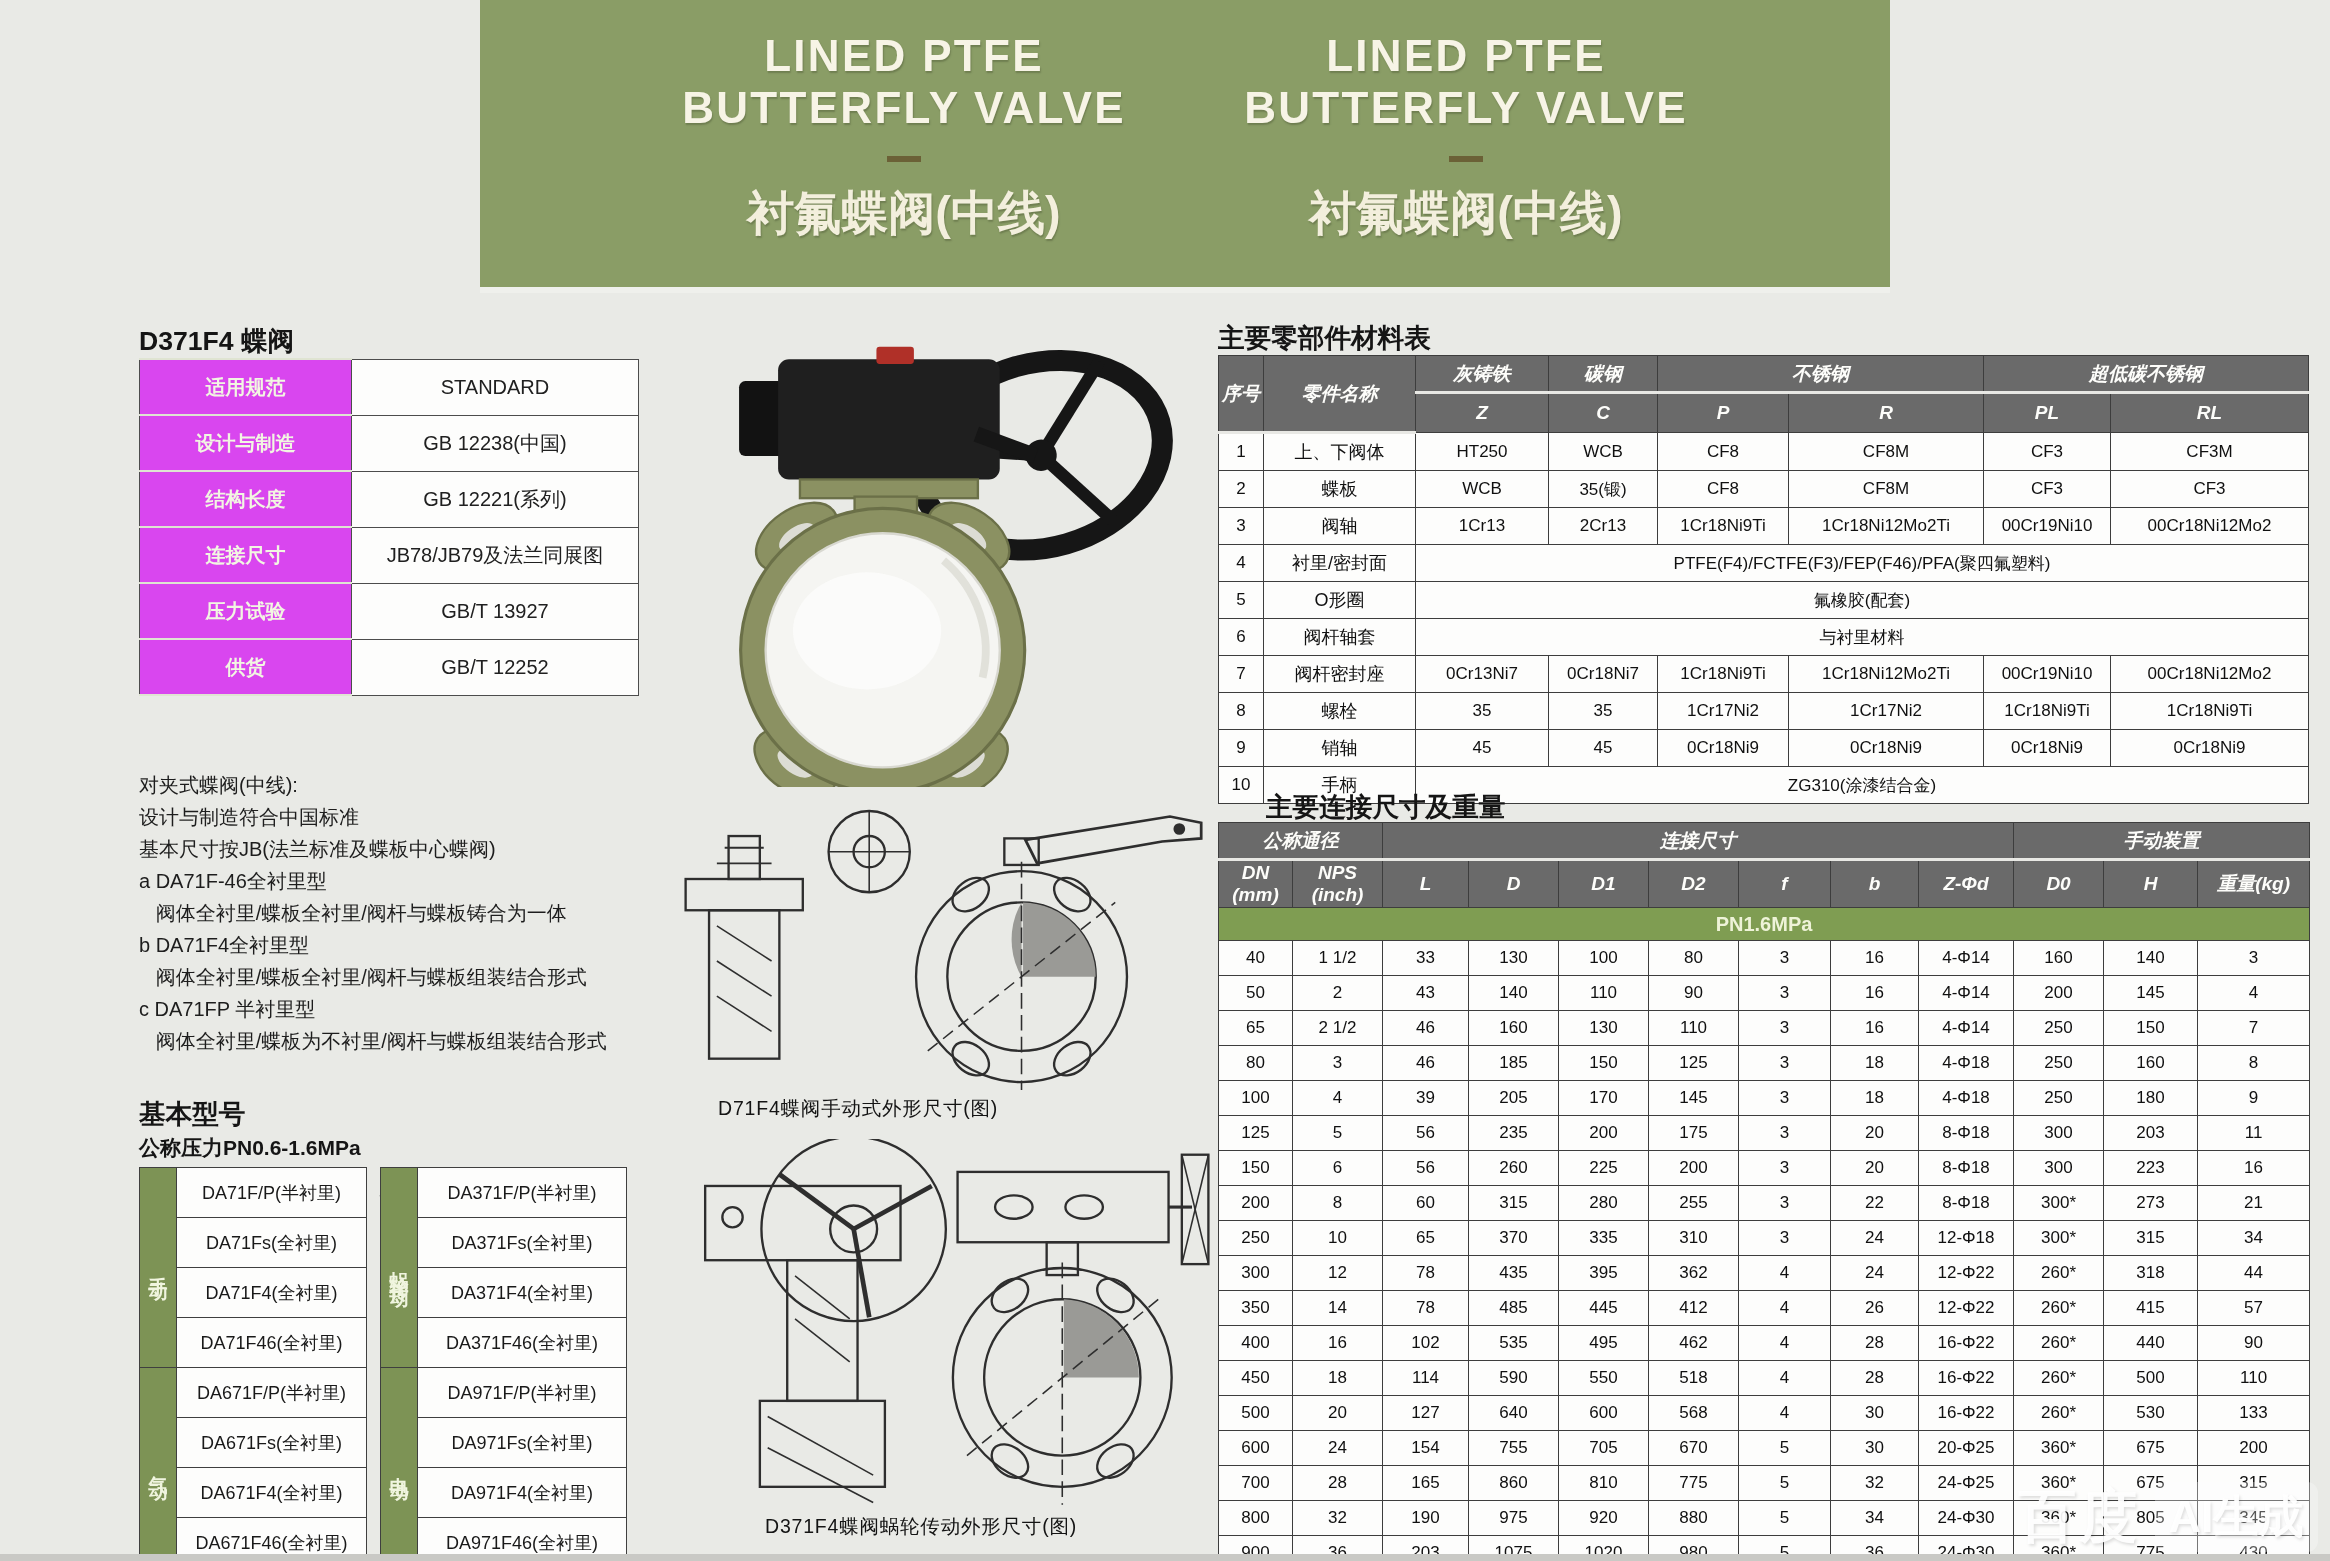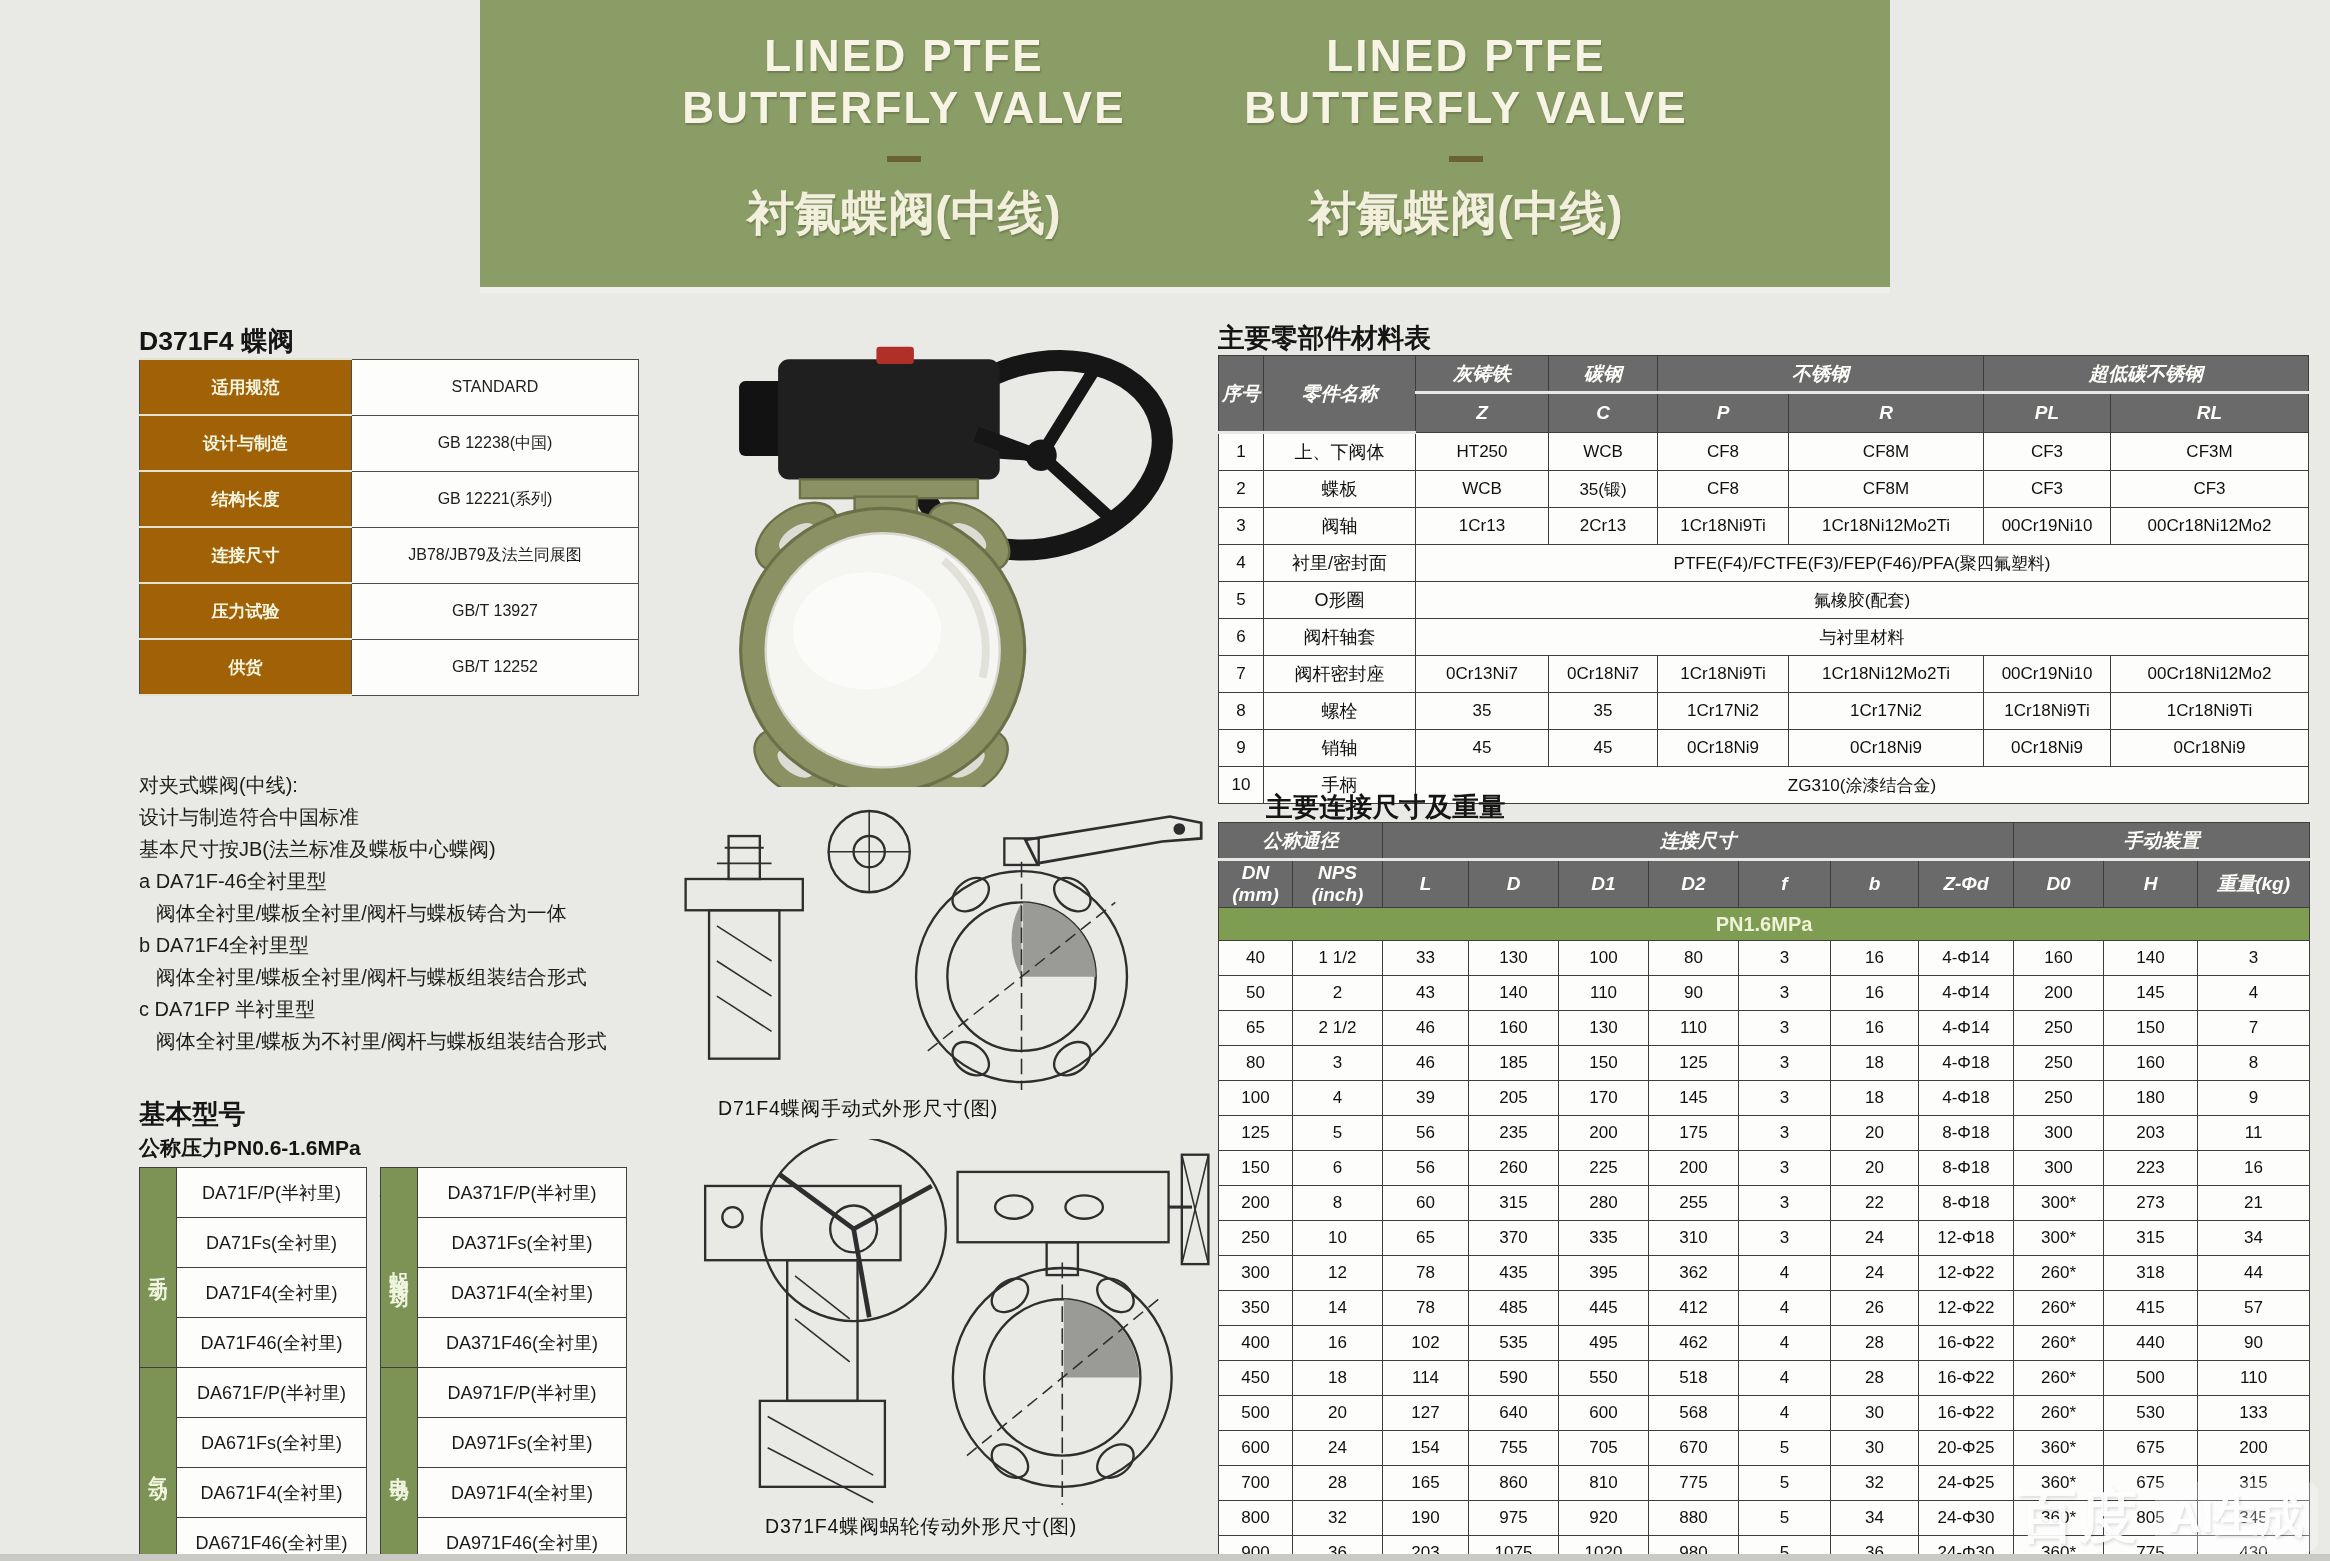--- a/index.html
+++ b/index.html
@@ -14,23 +14,23 @@
             text-align:center;text-shadow:0.8px 1.6px 1.6px rgba(60,70,40,.35);}
   .title-dash{width:34px;height:5.5px;background:#6b6136;margin:22px 0 20px 0;}
   .title-zh{font-size:47px;font-weight:bold;color:#f3efdd;text-shadow:0.8px 1.6px 1.6px rgba(60,70,40,.35);}
   
   .sec-heading{font-size:26.6px;font-weight:bold;color:#151515;}
   .sub-heading{font-size:21px;font-weight:bold;color:#151515;}
   
   table{border-collapse:collapse;}
   #spec-table table{width:500px;}
   #spec-table td,#spec-table th{border:1.6px solid #4c4c4c;height:52px;text-align:center;}
-  #spec-table th.lab{background:#a16207;color:#f2f6e2;font-size:17px;font-weight:bold;width:209px;
+  #spec-table th.lab{background:#d946ef;color:#f2f6e2;font-size:20px;font-weight:bold;width:209px;
                      border-top:2.3px solid #dfe4d2;border-bottom:2.3px solid #dfe4d2;}
-  #spec-table td.val{background:#fdfdfc;font-size:16px;color:#202020;}
+  #spec-table td.val{background:#fdfdfc;font-size:20px;color:#202020;}
   
   #notes{font-size:20px;line-height:32px;color:#1d1d1d;white-space:pre-wrap;}
   
   .model-table table{width:100%;}
   .model-table td{border:1.6px solid #3f3f3f;background:#fdfdfc;text-align:center;
                   font-size:18px;height:47px;color:#191919;}
   .model-table td.strip{background:#7d9355;color:#f0f5df;font-weight:bold;font-size:19px;
                         writing-mode:vertical-rl;text-orientation:upright;letter-spacing:6.2px;width:34px;}
   
   .data-table table{width:100%;table-layout:fixed;}

